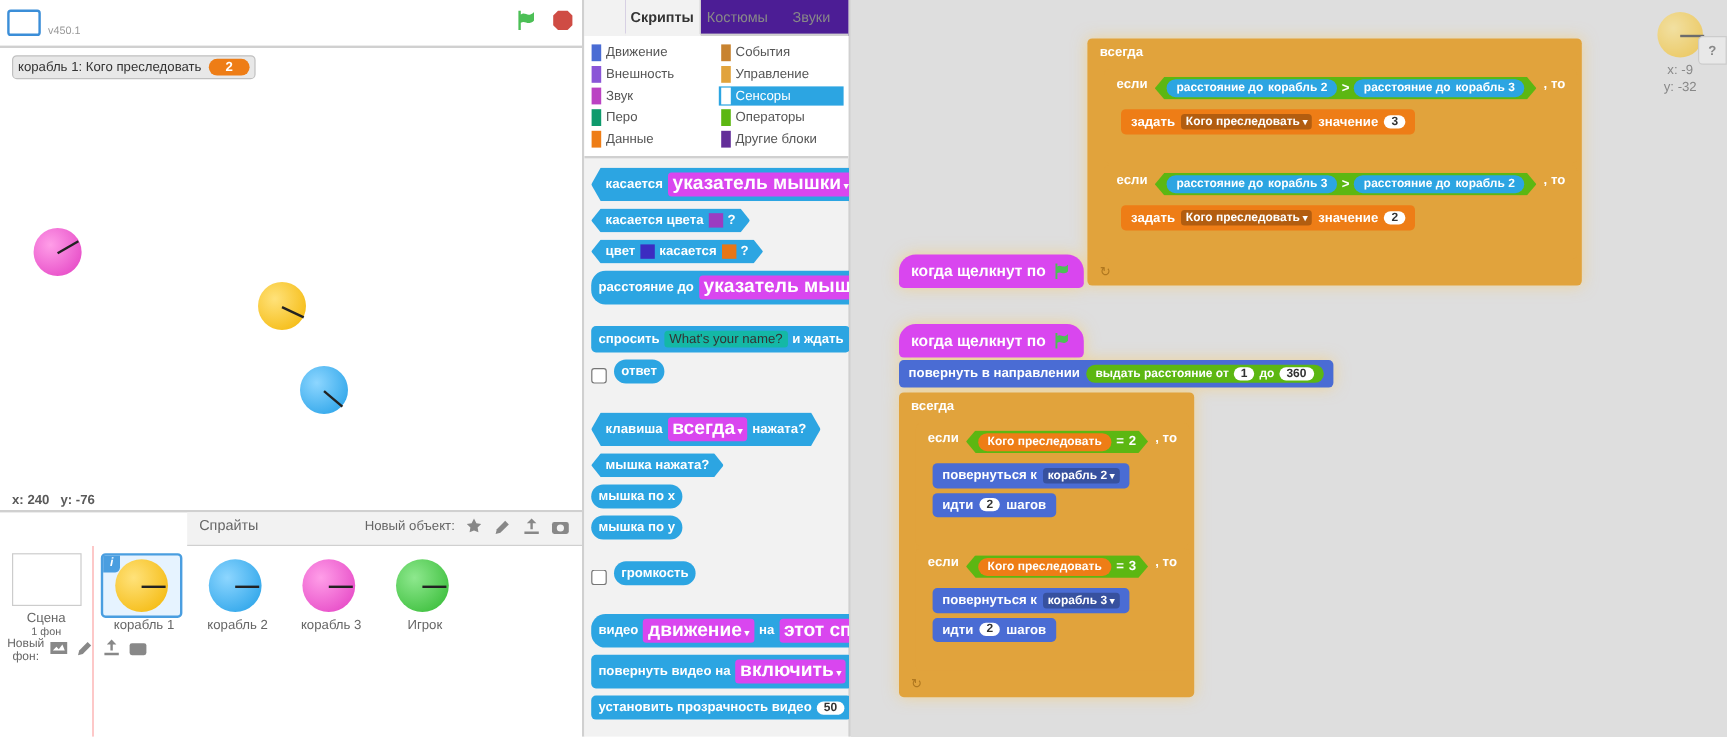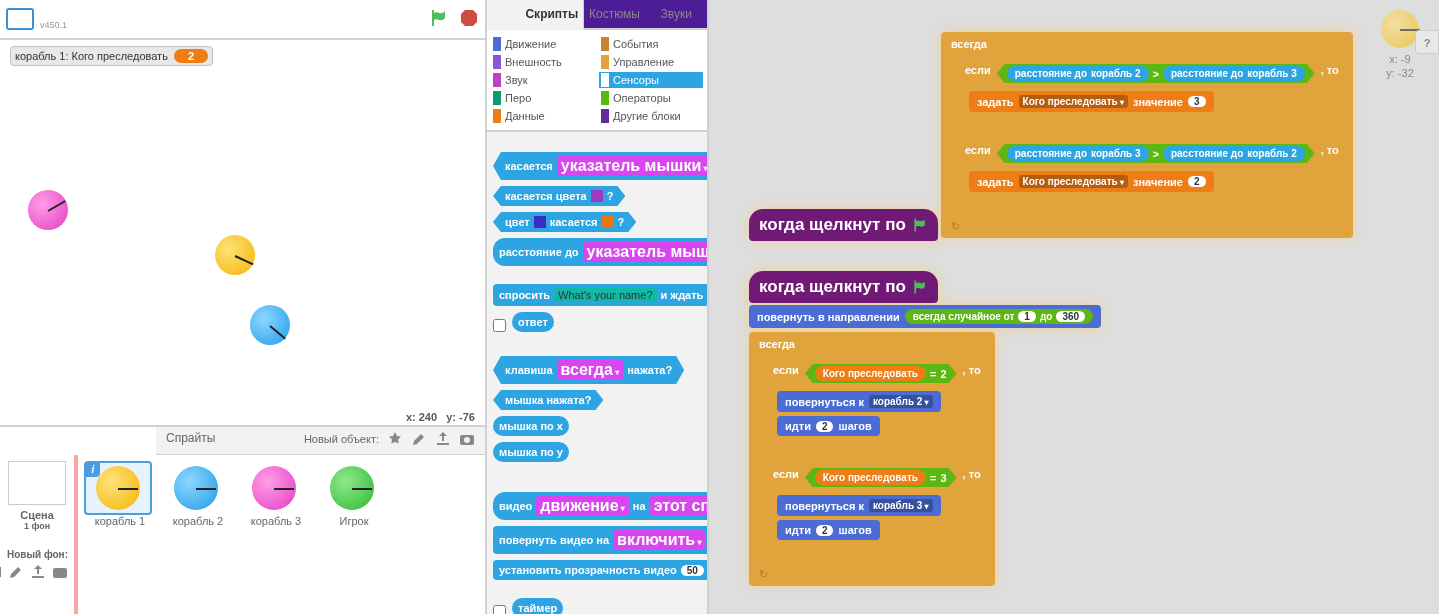--- a/index.html
+++ b/index.html
@@ -21,29 +21,29 @@
 
 .ball { position: absolute; width: 40px; height: 40px; border-radius: 50%; }
 .ball::after { content: ""; position: absolute; top: 50%; left: 50%; width: 20px; height: 2px; background: #222; transform-origin: left center; }
 .ball-pink { background: radial-gradient(circle at 35% 35%, #ff9ee8, #e23cc1); left: 28px; top: 150px; }
 .ball-pink::after { transform: rotate(-30deg); }
 .ball-yellow { background: radial-gradient(circle at 35% 35%, #ffe27a, #f3b400); left: 215px; top: 195px; }
 .ball-yellow::after { transform: rotate(25deg); }
 .ball-blue { background: radial-gradient(circle at 35% 35%, #8dd6ff, #1e9de6); left: 250px; top: 265px; }
 .ball-blue::after { transform: rotate(40deg); }
 
-.stage-coords { text-align: right; padding: 2px 10px; font-size: 11px; color: #5a5a5a; font-weight: bold; border-bottom: 2px solid #d0d0d0; height: 18px; }
+.stage-coords { text-align: left; padding: 2px 10px; font-size: 11px; color: #5a5a5a; font-weight: bold; border-bottom: 2px solid #d0d0d0; height: 18px; }
 
 .sprites-header { display: flex; align-items: flex-start; justify-content: space-between; padding: 4px 10px; background: #f2f2f2; border-bottom: 1px solid #d0d0d0; height: 28px; margin-left: 78px; }
 .sprites-header h3 { font-size: 12px; font-weight: normal; color: #666; }
 .new-obj { display: flex; align-items: center; gap: 8px; color: #666; }
 .new-obj span.icon { width: 16px; height: 16px; display: inline-block; }
 
 .sprites-row { display: flex; height: 160px; }
-.scene-box { width: 78px; border-right: 4px solid #fca5a5; padding: 6px; text-align: center; color: #666; font-weight: bold; }
+.scene-box { width: 78px; border-right: 1px solid #fca5a5; padding: 6px; text-align: center; color: #666; }
 .scene-thumb { width: 58px; height: 44px; border: 1px solid #ccc; background: #fff; margin: 0 auto 4px; }
 .sprites-list { flex: 1; display: flex; padding: 6px; gap: 6px; }
 .sprite-item { width: 72px; text-align: center; color: #666; cursor: pointer; }
 .sprite-thumb { width: 68px; height: 54px; border: 2px solid transparent; border-radius: 4px; display: flex; align-items: center; justify-content: center; position: relative; }
 .sprite-item.selected .sprite-thumb { border-color: #4a9ee0; background: #e6f3ff; }
 .sprite-item.selected .info-i { position: absolute; top: 0; left: 0; width: 14px; height: 14px; background: #4a9ee0; color: #fff; font-weight: bold; font-style: italic; font-size: 10px; border-radius: 0 0 4px 0; line-height: 14px; }
 .mini-ball { width: 44px; height: 44px; border-radius: 50%; position: relative; }
 .mini-ball::after { content: ""; position: absolute; top: 50%; left: 50%; width: 20px; height: 2px; background: #222; }
 .mb-yellow { background: radial-gradient(circle at 35% 35%, #ffe27a, #f3b400); }
 .mb-blue { background: radial-gradient(circle at 35% 35%, #8dd6ff, #1e9de6); }
@@ -57,37 +57,37 @@
 .tabs { display: flex; height: 30px; background: #4c1d95; border-bottom: 2px solid #d0d0d0; margin-left: 34px; }
 .tab { flex: 1; text-align: center; line-height: 28px; color: #888; cursor: pointer; font-size: 12px; }
 .tab.active { background: #f2f2f2; color: #333; font-weight: bold; border-bottom: 2px solid #f2f2f2; margin-bottom: -2px; border-right: 1px solid #d0d0d0; }
 
 .categories { display: grid; grid-template-columns: 1fr 1fr; padding: 6px 4px; gap: 2px 4px; border-bottom: 2px solid #d0d0d0; background: #fff; }
 .cat { display: flex; align-items: center; gap: 4px; padding: 1px 2px; cursor: pointer; font-size: 11px; color: #555; }
 .cat .swatch { width: 8px; height: 14px; }
 .cat.active { background: #2ca5e2; color: #fff; }
 .cat.active .swatch { background: #fff !important; }
 
-.palette { flex: 1; overflow-y: auto; padding: 20px 6px; }
+.palette { flex: 1; overflow-y: auto; padding: 8px 6px; }
 .pblock { background: #2ca5e2; color: #fff; border-radius: 4px; padding: 4px 6px; margin-bottom: 6px; display: inline-flex; align-items: center; gap: 4px; font-size: 11px; font-weight: bold; cursor: grab; white-space: nowrap; }
 .pblock.reporter { border-radius: 12px; }
 .pblock.bool { border-radius: 0; clip-path: polygon(8px 0, calc(100% - 8px) 0, 100% 50%, calc(100% - 8px) 100%, 8px 100%, 0 50%); padding: 4px 12px; }
 .pblock .dd { background: #d946ef; border-radius: 3px; padding: 1px 4px; font-size: 16px; }
 .pblock .dd::after { content: " ▾"; font-size: 8px; }
 .pblock .input-white { background: #14b8a6; color: #333; border-radius: 3px; padding: 1px 4px; font-weight: normal; }
 .pblock .pill { background: #fff; color: #333; border-radius: 10px; padding: 0 6px; font-size: 10px; }
 .chk-row { display: flex; align-items: center; gap: 6px; margin-bottom: 6px; }
 .chk-row input { margin: 0; }
 .colorbox { width: 12px; height: 12px; display: inline-block; vertical-align: middle; }
 
 
 .col-right { flex: 1; background: #dedede; position: relative; overflow: auto; padding: 30px 20px 20px 40px; }
 .script-stack { position: relative; margin-bottom: 30px; filter: drop-shadow(0 0 6px rgba(255,200,80,0.5)); }
 
-.hat { background: #701a75; color: #fff; border-radius: 14px 14px 4px 4px; padding: 6px 10px; display: inline-flex; align-items: center; gap: 6px; font-weight: bold; font-size: 17px; }
+.hat { background: #d946ef; color: #fff; border-radius: 14px 14px 4px 4px; padding: 6px 10px; display: inline-flex; align-items: center; gap: 6px; font-weight: bold; font-size: 13px; }
 
 .cblock { background: #e1a33c; border-radius: 4px; padding: 4px 0 4px 0; margin-top: 2px; display: inline-block; min-width: 100px; }
 .cblock > .ctop { color: #fff; font-weight: bold; padding: 2px 10px 2px 10px; display: flex; align-items: flex-start; gap: 6px; font-size: 11px; }
 .cblock > .cbody { margin: 2px 4px 2px 14px; background: transparent; padding: 2px 0; }
 .cblock > .cbottom { height: 14px; padding-left: 10px; color: #b07820; }
 
 .stack-block { border-radius: 4px; padding: 4px 8px; display: inline-flex; align-items: center; gap: 5px; color: #fff; font-weight: bold; font-size: 11px; margin: 2px 0; white-space: nowrap; }
 .stack-block.motion { background: #4a6cd4; }
 .stack-block.data { background: #ee7d16; }
 .stack-block .dd { background: rgba(0,0,0,0.25); border-radius: 3px; padding: 1px 4px; font-size: 10px; }
@@ -168,21 +168,21 @@
               </svg></span>
         </div>
       </div>
     </div>
 
     <div class="sprites-row">
       <div class="scene-box">
         <div class="scene-thumb"></div>
         <div>Сцена</div>
         <div style="font-size:9px">1 фон</div>
-        <div class="new-bg" style="margin-top:18px;padding:0;font-size:10px;flex-direction:column;align-items:flex-end;gap:4px">
+        <div class="new-bg" style="padding:0;font-size:10px;align-items:center;gap:4px">
           <span>Новый фон:</span>
           <div style="display:flex;gap:6px">
             <span><svg class="icon-svg" viewBox="0 0 16 16">
                   <rect x="1" y="3" width="14" height="10"></rect>
                   <path fill="#fff" d="M3 10l3-3 2 2 3-4 2 5H3z"></path>
                 </svg></span>
             <span><svg class="icon-svg" viewBox="0 0 16 16">
                   <path d="M2 14l1-4 7-7 3 3-7 7-4 1z"></path>
                 </svg></span>
             <span><svg class="icon-svg" viewBox="0 0 16 16">
@@ -295,20 +295,24 @@
       <br>
       <div class="pblock bool">
           <span>клавиша</span> 
           <span class="dd">всегда</span> 
           <span>нажата?</span>
         </div><br>
       <div class="pblock bool">мышка нажата?</div><br>
       <div class="pblock reporter">мышка по x</div><br>
       <div class="pblock reporter">мышка по y</div><br>
       <br>
+      <div class="chk-row">
+          <input type="checkbox" style="">
+          <div class="pblock reporter">громкость</div>
+        </div>
       <br>
       <div class="pblock reporter">
           <span>видео</span> 
           <span class="dd">движение</span> 
           <span>на</span> 
           <span class="dd">этот спрайт</span>
         </div><br>
       <div class="pblock">
           <span>повернуть видео на</span> 
           <span class="dd">включить</span>
@@ -408,21 +412,21 @@
     <div class="script-stack">
       <div class="hat">
           <span>когда щелкнут по</span> 
           <svg width="16" height="16" viewBox="0 0 20 20">
             <path fill="#4cbf56" d="M3 2v16h2V12c3-2 5 1 8 0 2-.6 3-2 3-2V3s-1 1.4-3 2c-3 1-5-2-8 0V2H3z"></path>
           </svg>
         </div><br>
       <div class="stack-block motion">
         <span>повернуть в направлении</span>
         <span class="reporter-op">
-            <span>всегда случайное от</span> 
+            <span>выдать расстояние от</span> 
             <span class="pill">1</span> 
             <span>до</span> 
             <span class="pill">360</span>
           </span>
       </div><br>
       <div class="cblock">
         <div class="ctop">
             <span>всегда</span>
           </div>
         <div class="cbody">

